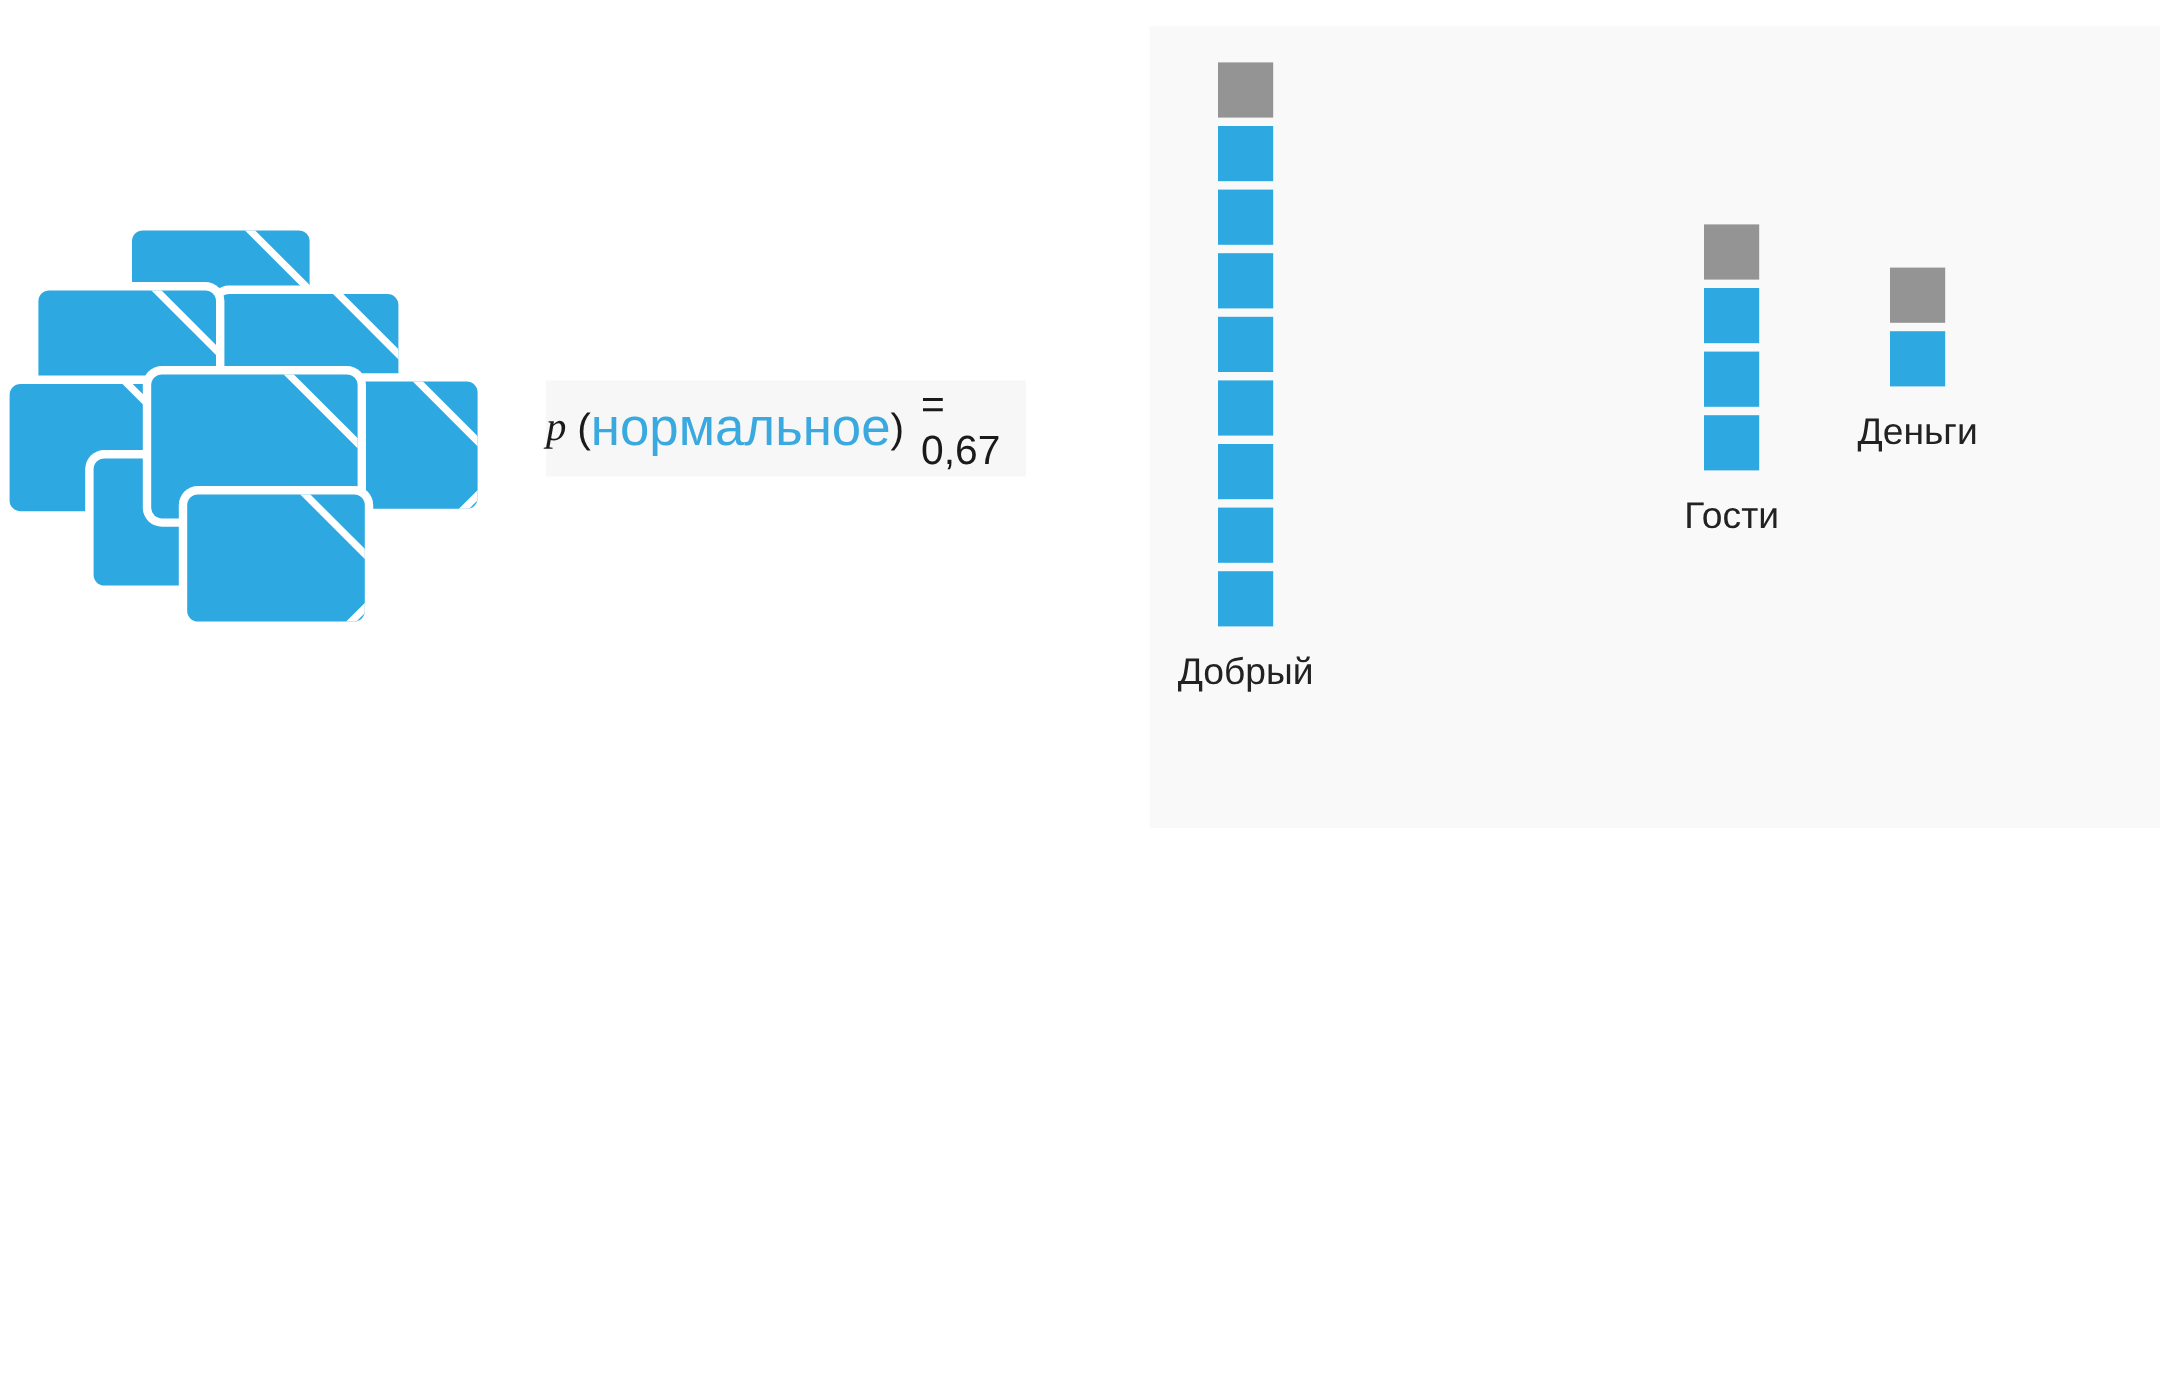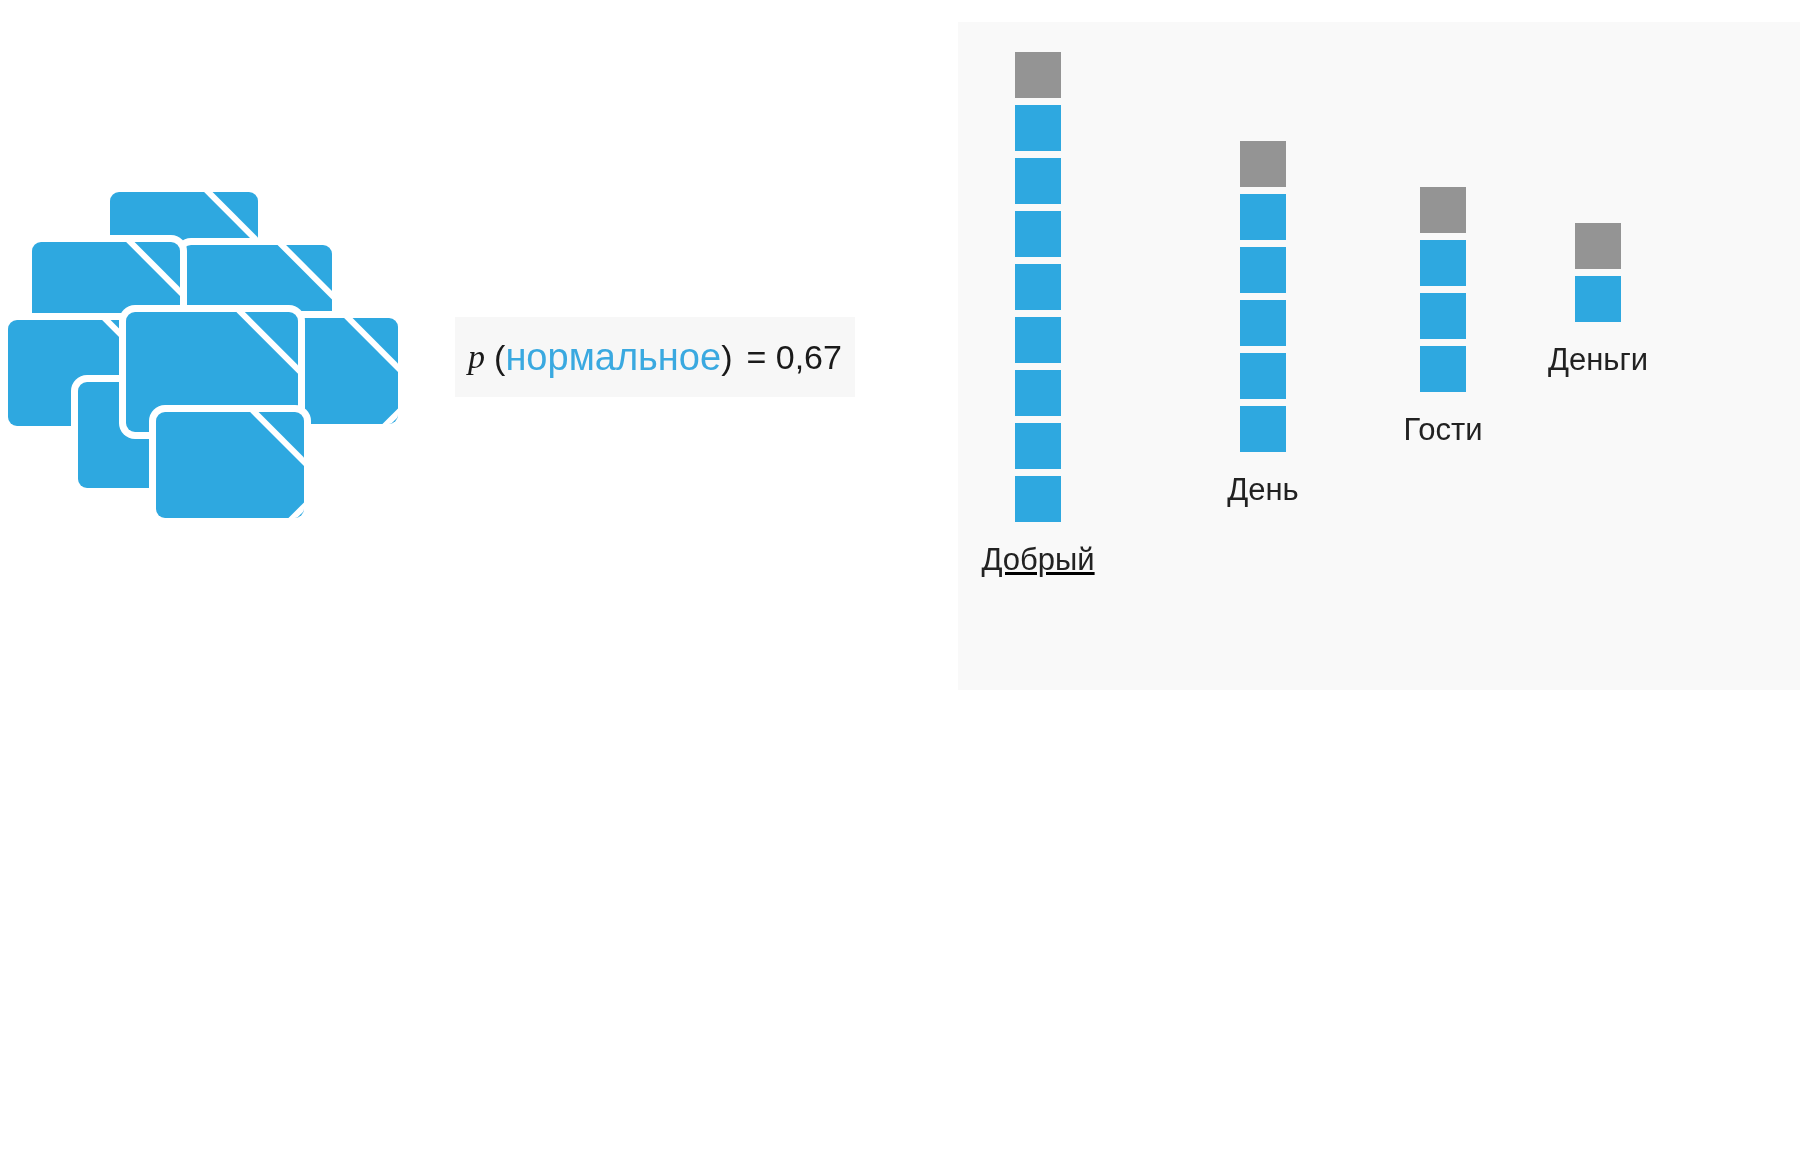--- a/index.html
+++ b/index.html
@@ -22,21 +22,21 @@
       transform-origin:center;border-top:6px solid #fff;border-right:6px solid #fff;
       box-sizing:border-box;}
 
   
   .formula{position:absolute;background:#f7f7f7;display:flex;
            align-items:center;justify-content:center;}
   #formula-normal{left:455px;top:317px;width:400px;height:80px;}
   .formula .p-sym{font-family:"Liberation Serif","DejaVu Serif",serif;
         font-style:italic;font-size:34px;color:#1a1a1a;margin-right:9px;}
   .formula .paren{font-size:34px;color:#1a1a1a;}
-  .formula .word-blue{font-size:38px;color:#3aa9e0;text-align:center;}
+  .formula .word-blue{font-size:44px;color:#3aa9e0;text-align:center;}
   .formula .tail{font-size:34px;color:#1a1a1a;margin-left:14px;}
 
   
   .panel{position:absolute;background:#f9f9f9;}
   #panel-normal{left:958px;top:22px;width:842px;height:668px;}
 
   .col{position:absolute;bottom:0;width:120px;
        display:flex;flex-direction:column;align-items:center;}
   .stack{display:flex;flex-direction:column-reverse;align-items:center;}
   .cell{width:46px;height:46px;margin-top:7px;}
@@ -82,44 +82,33 @@
 
   <div class="formula" id="formula-normal">
     <span class="p-sym">p</span>
       <span class="paren">(</span>
       <span class="word-blue">нормальное</span>
       <span class="paren">)</span>
       <span class="tail">= 0,67</span>
   </div>
 
   <div class="panel" id="panel-normal">
-      <div class="col" style="left: 20px; bottom: auto; top: 23px; text-decoration: underline;">
+      <div class="col" style="left: 20px; bottom: auto; top: 23px;">
         <div class="stack">
           <div class="cell blue"></div>
           <div class="cell blue"></div>
           <div class="cell blue"></div>
           <div class="cell blue"></div>
           <div class="cell blue"></div>
           <div class="cell blue"></div>
           <div class="cell blue"></div>
           <div class="cell blue"></div>
           <div class="cell gray"></div>
         </div>
         <div class="col-label">Добрый</div>
-      </div>
-      <div class="col" style="left: 245px; bottom: auto; top: 112px;">
-        <div class="stack">
-          <div class="cell blue"></div>
-          <div class="cell blue"></div>
-          <div class="cell blue"></div>
-          <div class="cell blue"></div>
-          <div class="cell blue"></div>
-          <div class="cell gray"></div>
-        </div>
-        <div class="col-label">День</div>
       </div>
       <div class="col" style="left: 425px; bottom: auto; top: 158px;">
         <div class="stack">
           <div class="cell blue"></div>
           <div class="cell blue"></div>
           <div class="cell blue"></div>
           <div class="cell gray"></div>
         </div>
         <div class="col-label">Гости</div>
       </div>

